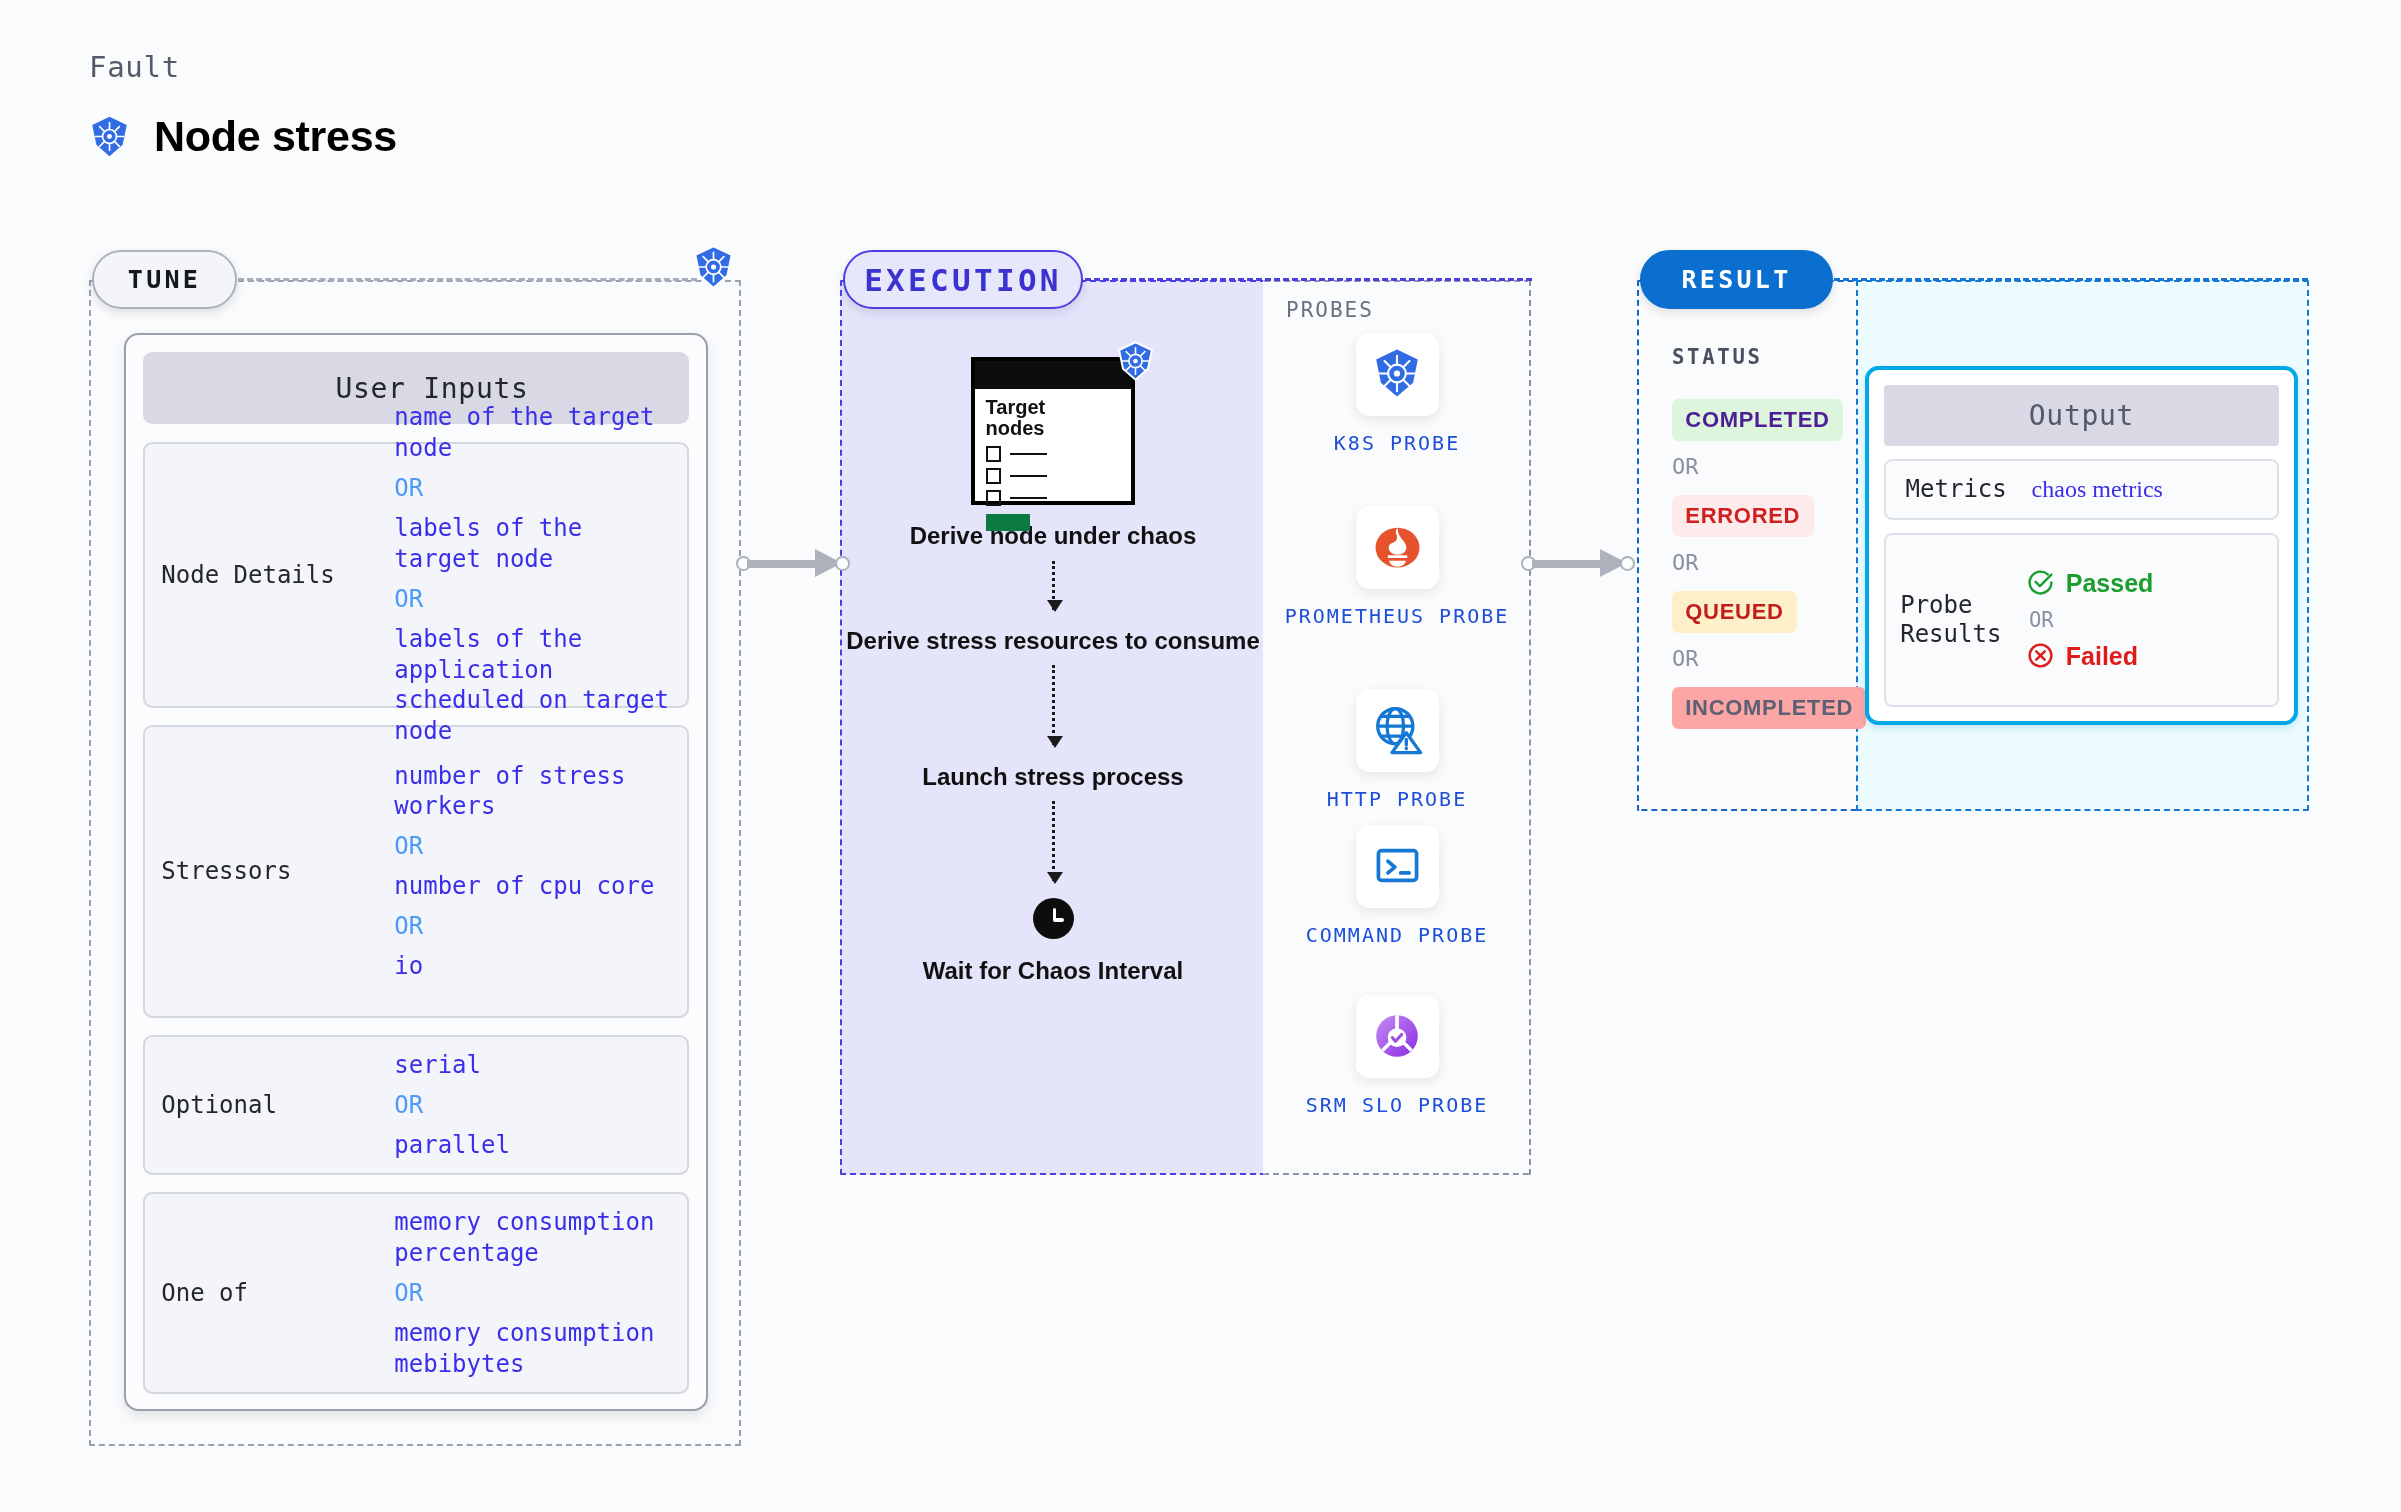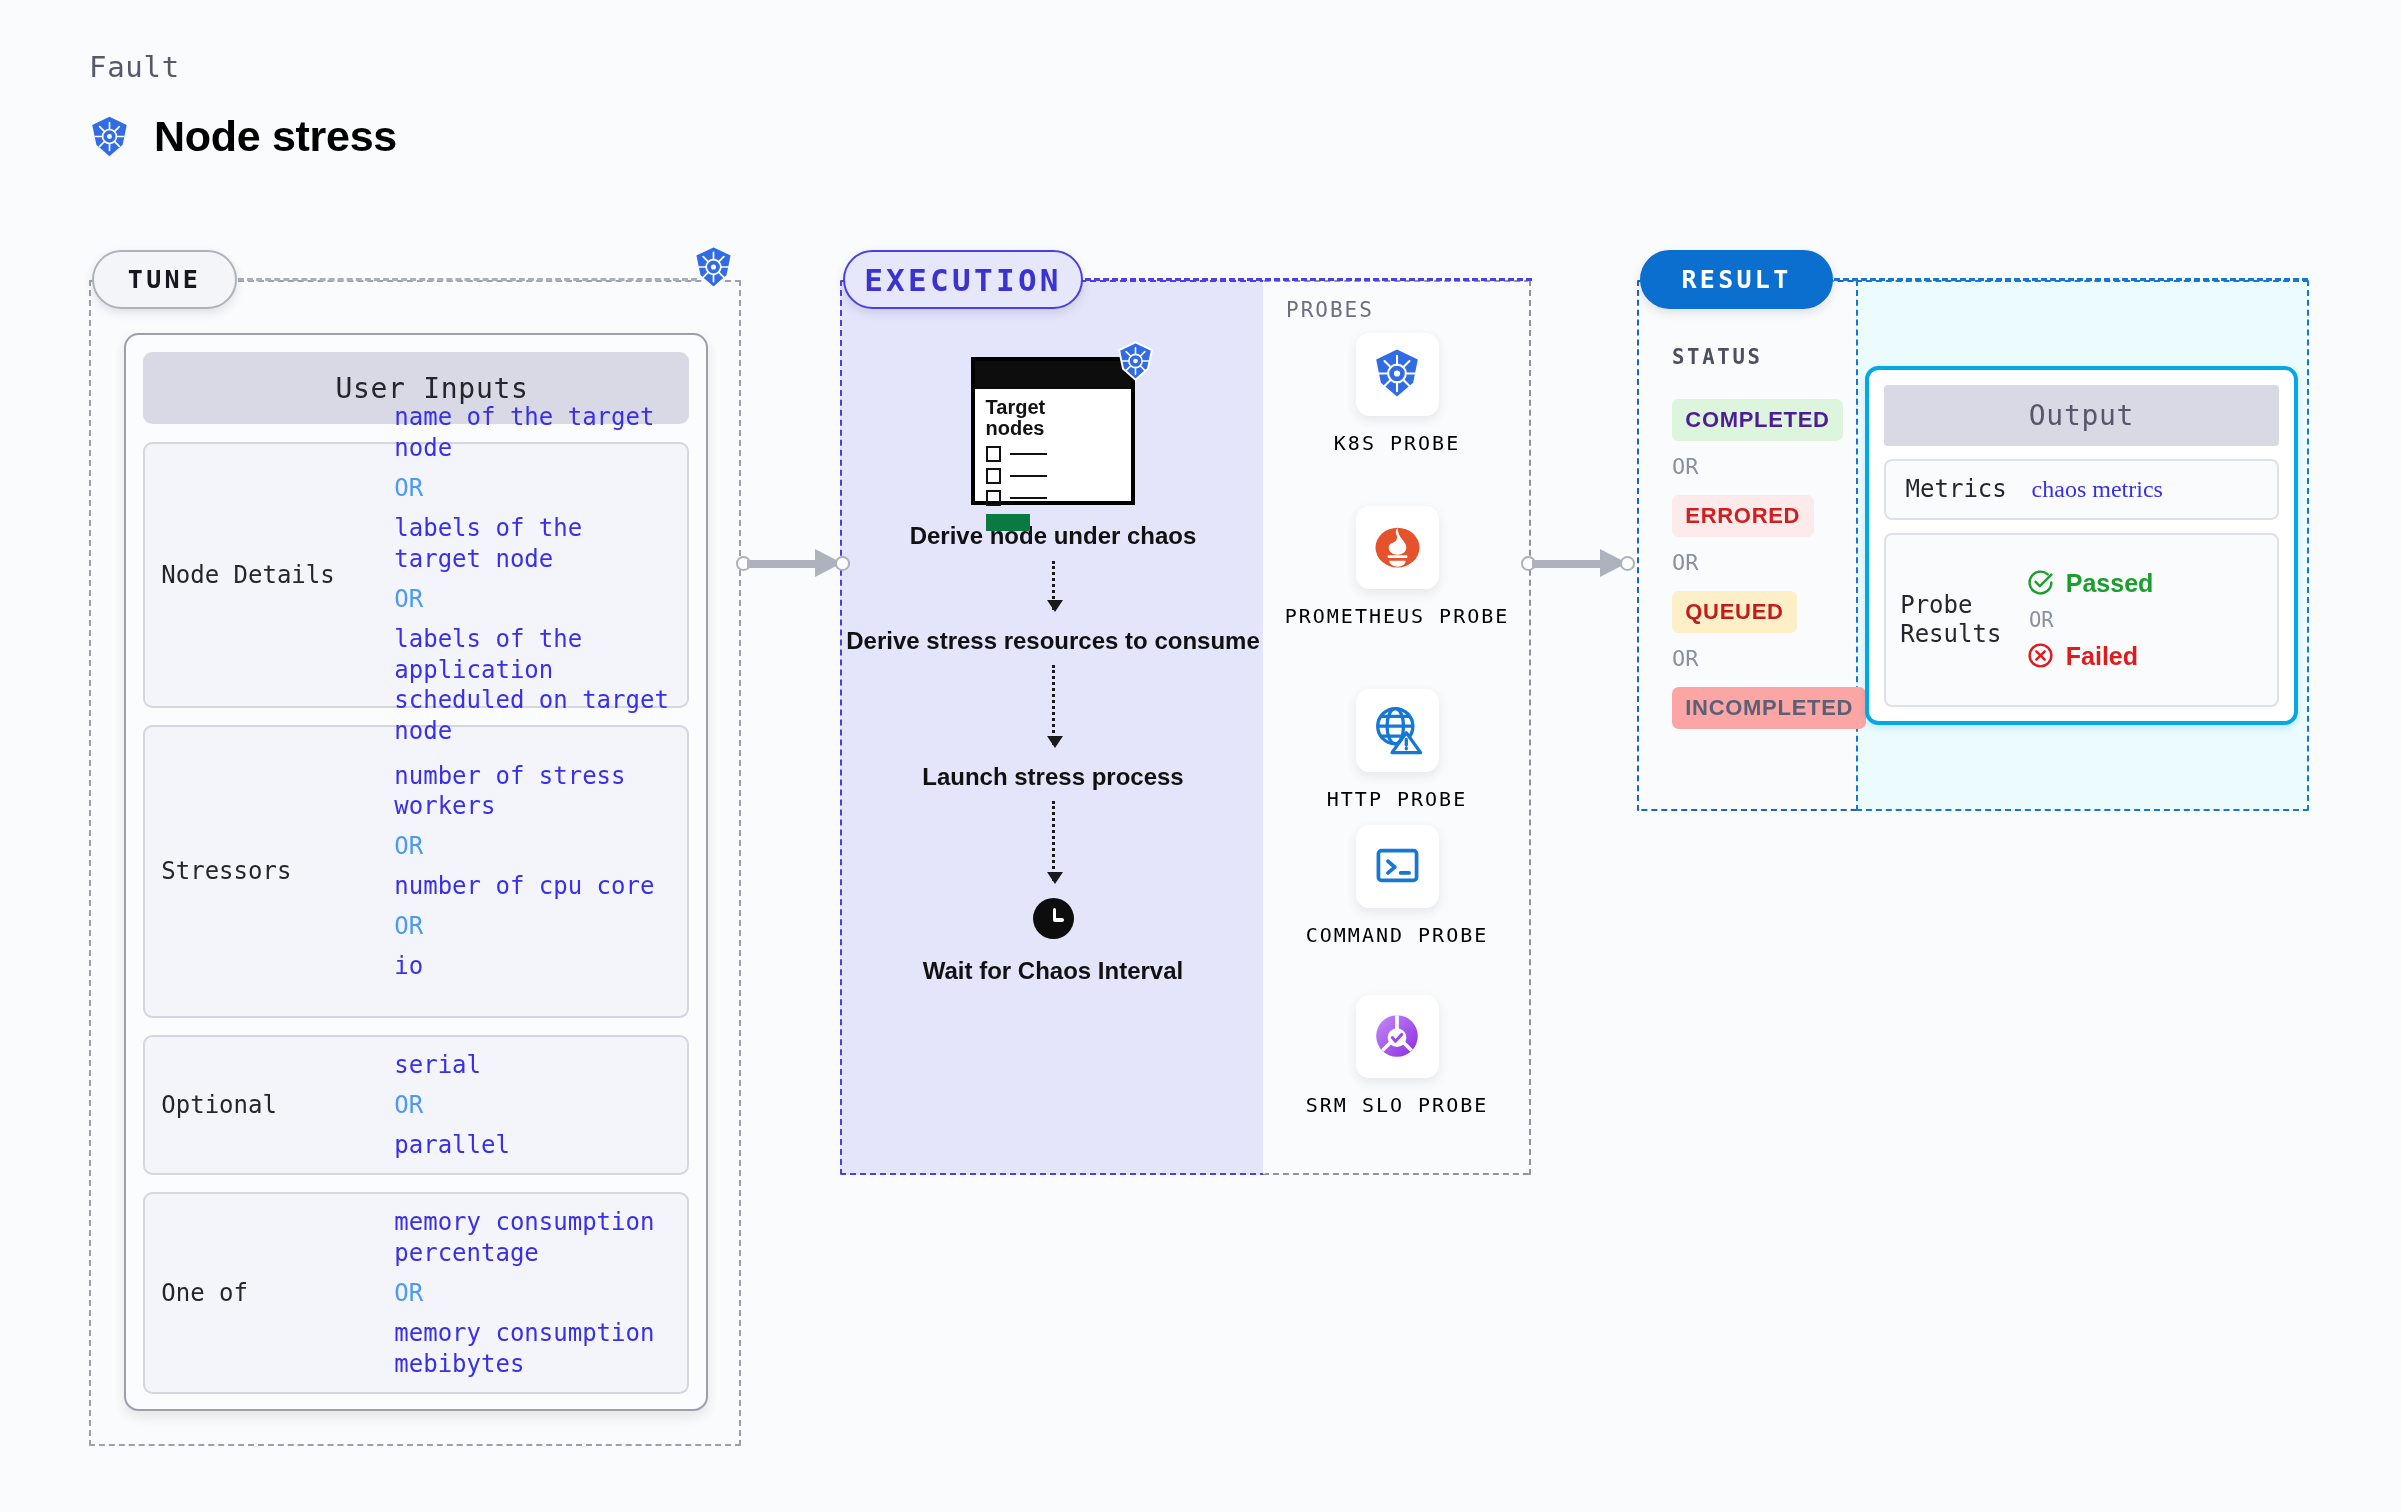--- a/index.html
+++ b/index.html
@@ -193,21 +193,21 @@
   }
   .probe-tile {
     width: 83px; height: 83px; margin: 0 auto;
     background: #ffffff; border-radius: 13.3px;
     box-shadow: 0 4px 10.6px rgba(40,45,70,0.10);
     display: flex; align-items: center; justify-content: center;
   }
   .probe-label {
     margin-top: 14.6px;
     font-family: "DejaVu Sans Mono", monospace;
-    font-size: 20px; color: #000000; letter-spacing: 2px; line-height: 1.25;
+    font-size: 20px; color: #1d4ed8; letter-spacing: 2px; line-height: 1.25;
   }
 
   
   .status-title {
     position: absolute; left: 1672px; top: 345px;
     font-family: "DejaVu Sans Mono", monospace;
     font-size: 20.6px; color: #4b4f60; letter-spacing: 2.7px; font-weight: 700;
   }
   .st-item { position: absolute; left: 1672px; }
   .st-badge {

